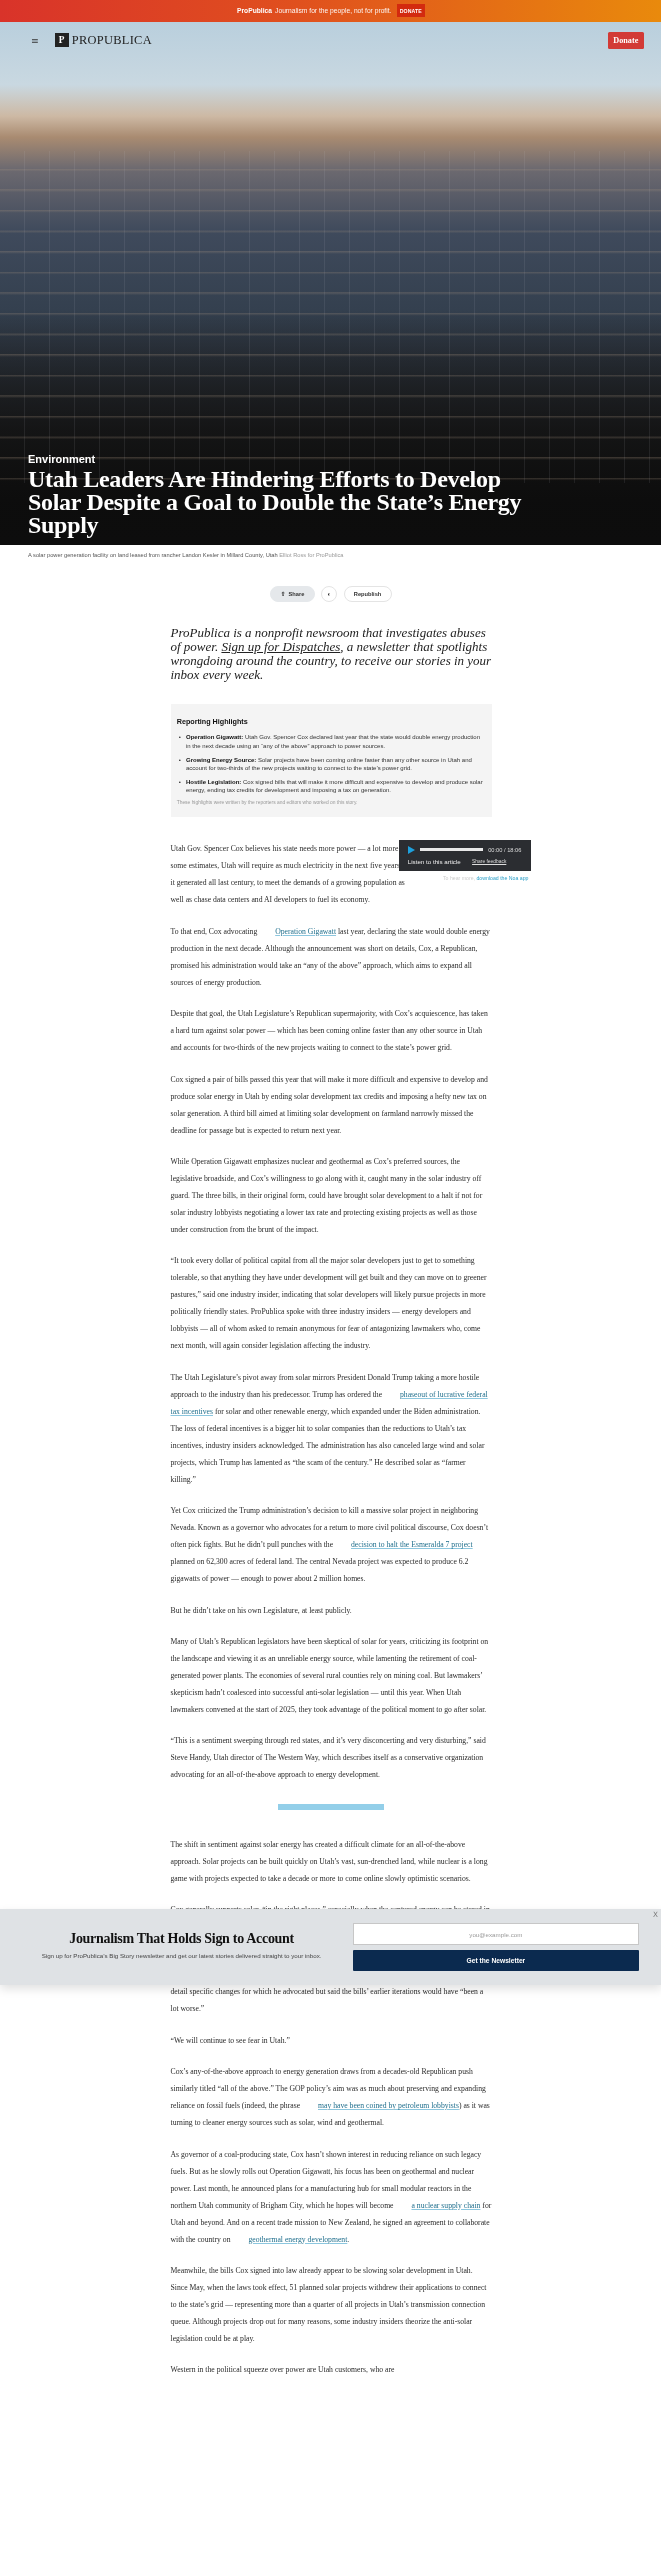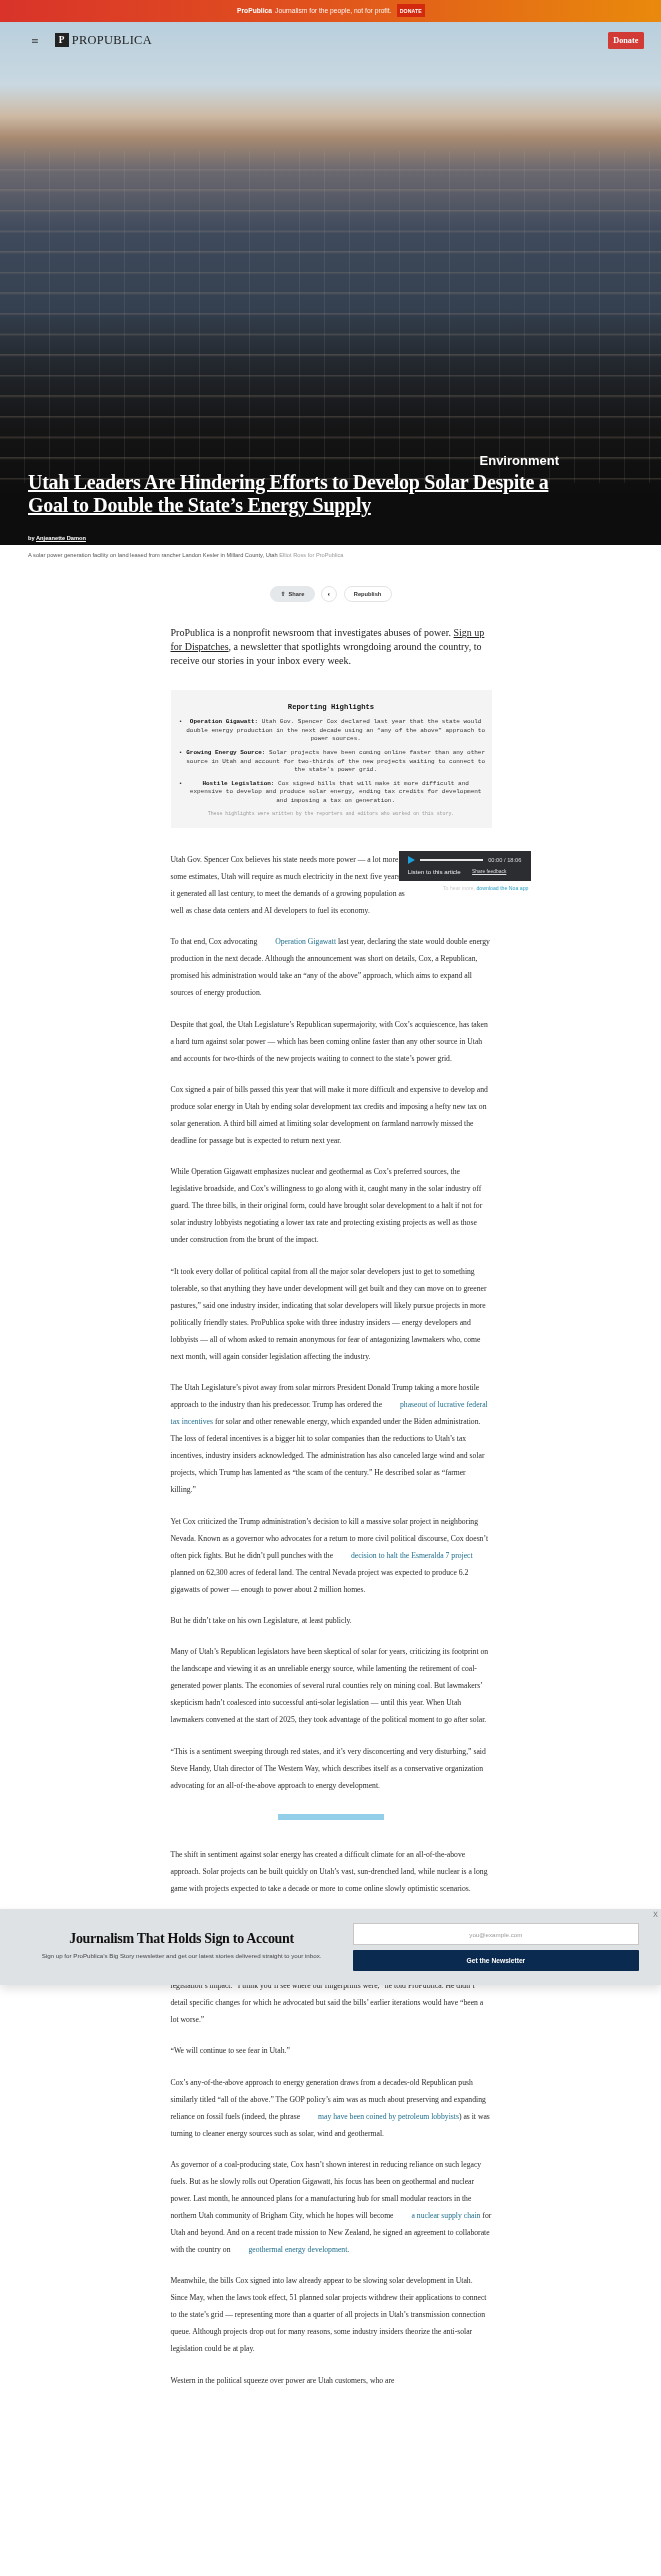--- a/index.html
+++ b/index.html
@@ -24,39 +24,39 @@
       repeating-linear-gradient(180deg, rgba(0,0,0,0) 0px, rgba(0,0,0,0) 17.5px, rgba(170,150,130,0.35) 18px, rgba(0,0,0,0) 20.6px);
     opacity: .8;
   }
   .nav { position: absolute; top: 0; left: 0; right: 0; height: 37px; display: flex; align-items: center; padding: 0 18.5px 0 31px; }
   .nav .menu { font-size: 9.3px; color: #333; width: 10.3px; font-family: "DejaVu Sans", sans-serif; }
   .nav .logo { display: flex; align-items: center; margin-left: 13.4px; gap: 3.1px; }
   .nav .logo-mark { width: 14px; height: 14px; background: #222; color: #fff; font-family: "Liberation Serif", serif; font-weight: bold; font-size: 9.3px; display: flex; align-items: center; justify-content: center; }
   .nav .logo-text { font-family: "Liberation Serif", serif; font-size: 12.4px; color: #222; letter-spacing: 0.3px; }
   .nav .donate-btn { margin-left: auto; background: #d23a36; color: #fff; font-family: "Liberation Serif", serif; font-weight: bold; font-size: 8.2px; padding: 4.1px 5.2px; border-radius: 1.5px; }
   .hero-text { position: absolute; left: 28px; right: 103px; top: 431px; color: #fff; }
-  .kicker { font-family: "Liberation Sans", sans-serif; font-weight: bold; font-size: 13px; margin-bottom: 3.1px; text-align: right; }
-  .headline { font-family: "Liberation Serif", serif; font-weight: bold; font-size: 20px; line-height: 23px; letter-spacing: -0.3px; text-decoration: underline; }
+  .kicker { font-family: "Liberation Sans", sans-serif; font-weight: bold; font-size: 11px; margin-bottom: 3.1px; }
+  .headline { font-family: "Liberation Serif", serif; font-weight: bold; font-size: 24px; line-height: 23px; letter-spacing: -0.3px; }
   .byline { font-family: "Liberation Sans", sans-serif; font-weight: bold; font-size: 5.7px; margin-top: 18.5px; }
   .byline a { color: #fff; text-decoration: underline; }
   .dateline { font-family: "Liberation Sans", sans-serif; font-size: 5.7px; margin-top: 7.2px; color: #eee; }
 
   .caption { padding: 7.2px 28px 0; font-family: "Liberation Sans", sans-serif; font-size: 5.7px; color: #555; }
   .caption .credit { color: #999; }
 
   .tools { display: flex; justify-content: center; gap: 6.2px; margin-top: 28px; }
   .tool { font-family: "Liberation Sans", sans-serif; font-weight: bold; font-size: 5.7px; color: #333; border: 0.5px solid #e4e4e4; border-radius: 10.3px; height: 16.5px; display: flex; align-items: center; padding: 0 9.3px; gap: 3.1px; }
   .tool.share { background: #e5e8eb; border-color: #e5e8eb; }
   .tool.contrast { width: 16.5px; padding: 0; justify-content: center; }
 
   .col { width: 321px; margin: 0 auto; }
-  .intro { margin-top: 24px; font-size: 10px; line-height: 14px; color: #222; }
+  .intro { margin-top: 24px; font-style: italic; font-size: 13px; line-height: 14px; color: #222; }
   .intro a { color: #222; text-decoration: underline; }
 
-  .highlights { background: #f4f4f4; margin-top: 21.6px; padding: 13.4px 6.2px 12.4px; font-family: Liberation Mono, monospace; text-align: center; }
+  .highlights { background: #f4f4f4; margin-top: 21.6px; padding: 13.4px 6.2px 12.4px; font-family: Liberation Sans, sans-serif; }
   .highlights h3 { font-size: 7.2px; font-weight: bold; color: #111; margin-bottom: 7.2px; }
   .highlights ul { list-style: none; }
   .highlights li { position: relative; padding-left: 9.3px; font-size: 6px; line-height: 8.5px; color: #333; margin-bottom: 5.2px; }
   .highlights li::before { content: "•"; position: absolute; left: 2.1px; top: 0; }
   .highlights li b { color: #111; }
   .highlights .note { font-size: 4.9px; color: #999; margin-top: 4.1px; }
 
   .body-area { position: relative; margin-top: 23px; }
   .audio { position: absolute; right: -39px; top: 0; width: 132px; }
   .audio .player { background: #2b2d31; padding: 5.2px 7.2px 6.2px 9.3px; color: #eee; font-family: "Liberation Sans", sans-serif; }
@@ -65,21 +65,21 @@
   .audio .track { flex: 0 0 63px; height: 2.6px; background: #e8e8e8; }
   .audio .time { font-size: 5.7px; color: #ddd; }
   .audio .row2 { display: flex; align-items: center; gap: 11.3px; margin-top: 4.1px; }
   .audio .listen { font-size: 6.2px; color: #f0f0f0; }
   .audio .feedback { font-size: 4.9px; color: #ddd; text-decoration: underline; }
   .audio .noa { font-family: "Liberation Sans", sans-serif; font-size: 5.2px; text-align: right; margin-top: 4.1px; color: #ccc; padding-right: 2.1px; }
   .audio .noa a { color: #2a9fc8; text-decoration: none; }
 
   .para { font-size: 7.7px; line-height: 17px; color: #2a2a2a; margin-bottom: 14.4px; }
   .para.narrow { width: 242px; }
-  .para a { color: #1f6e8c; text-decoration-color: #8cc7df; text-underline-offset: 1px; padding-left: 16px; }
+  .para a { color: #1f6e8c; text-decoration: underline; text-decoration-color: #8cc7df; text-underline-offset: 1px; padding-left: 16px; }
 
   .divider { width: 106px; height: 5.7px; background: #93cfe9; margin: 20.6px auto 26px; }
 
   
   .overlay { position: absolute; left: 0; right: 0; top: 1909px; height: 76px; background: #dfe2e5; box-shadow: 0 4.1px 9.3px rgba(0,0,0,0.12); display: flex; align-items: center; padding: 0 23px 0 31px; }
   .overlay .left { width: 304px; text-align: center; }
   .overlay h2 { font-family: "Liberation Serif", serif; font-size: 14px; font-weight: bold; color: #111; letter-spacing: -0.3px; }
   .overlay p { font-family: "Liberation Sans", sans-serif; font-size: 6.2px; color: #444; line-height: 12.4px; margin-top: 3.1px; }
   .overlay .right { margin-left: 20.6px; width: 289px; display: flex; flex-direction: column; gap: 5.2px; }
   .overlay input { height: 21.6px; border: 0.5px solid #c7c7c7; background: #fff; text-align: center; font-family: "Liberation Sans", sans-serif; font-size: 6.2px; color: #999; }

